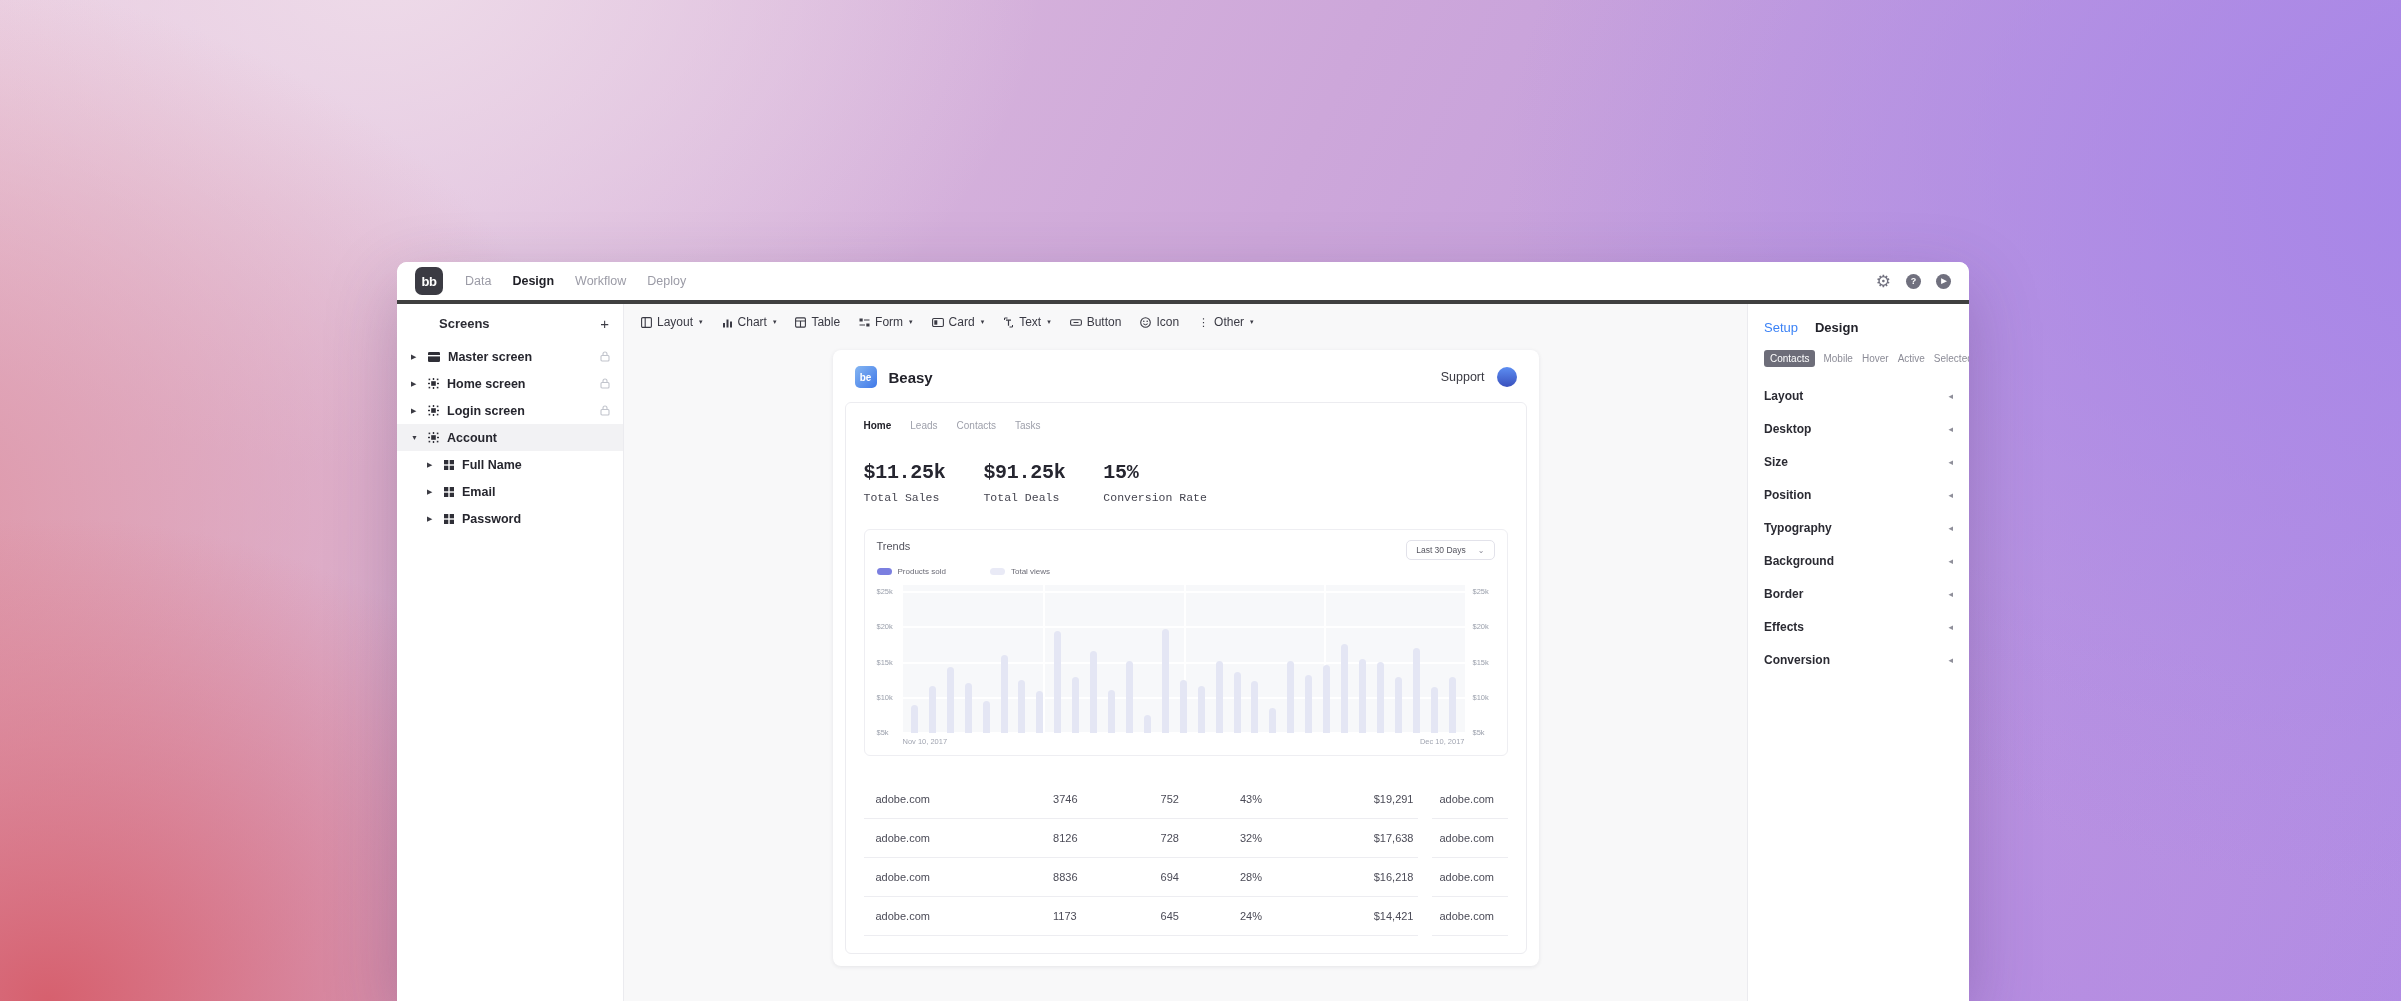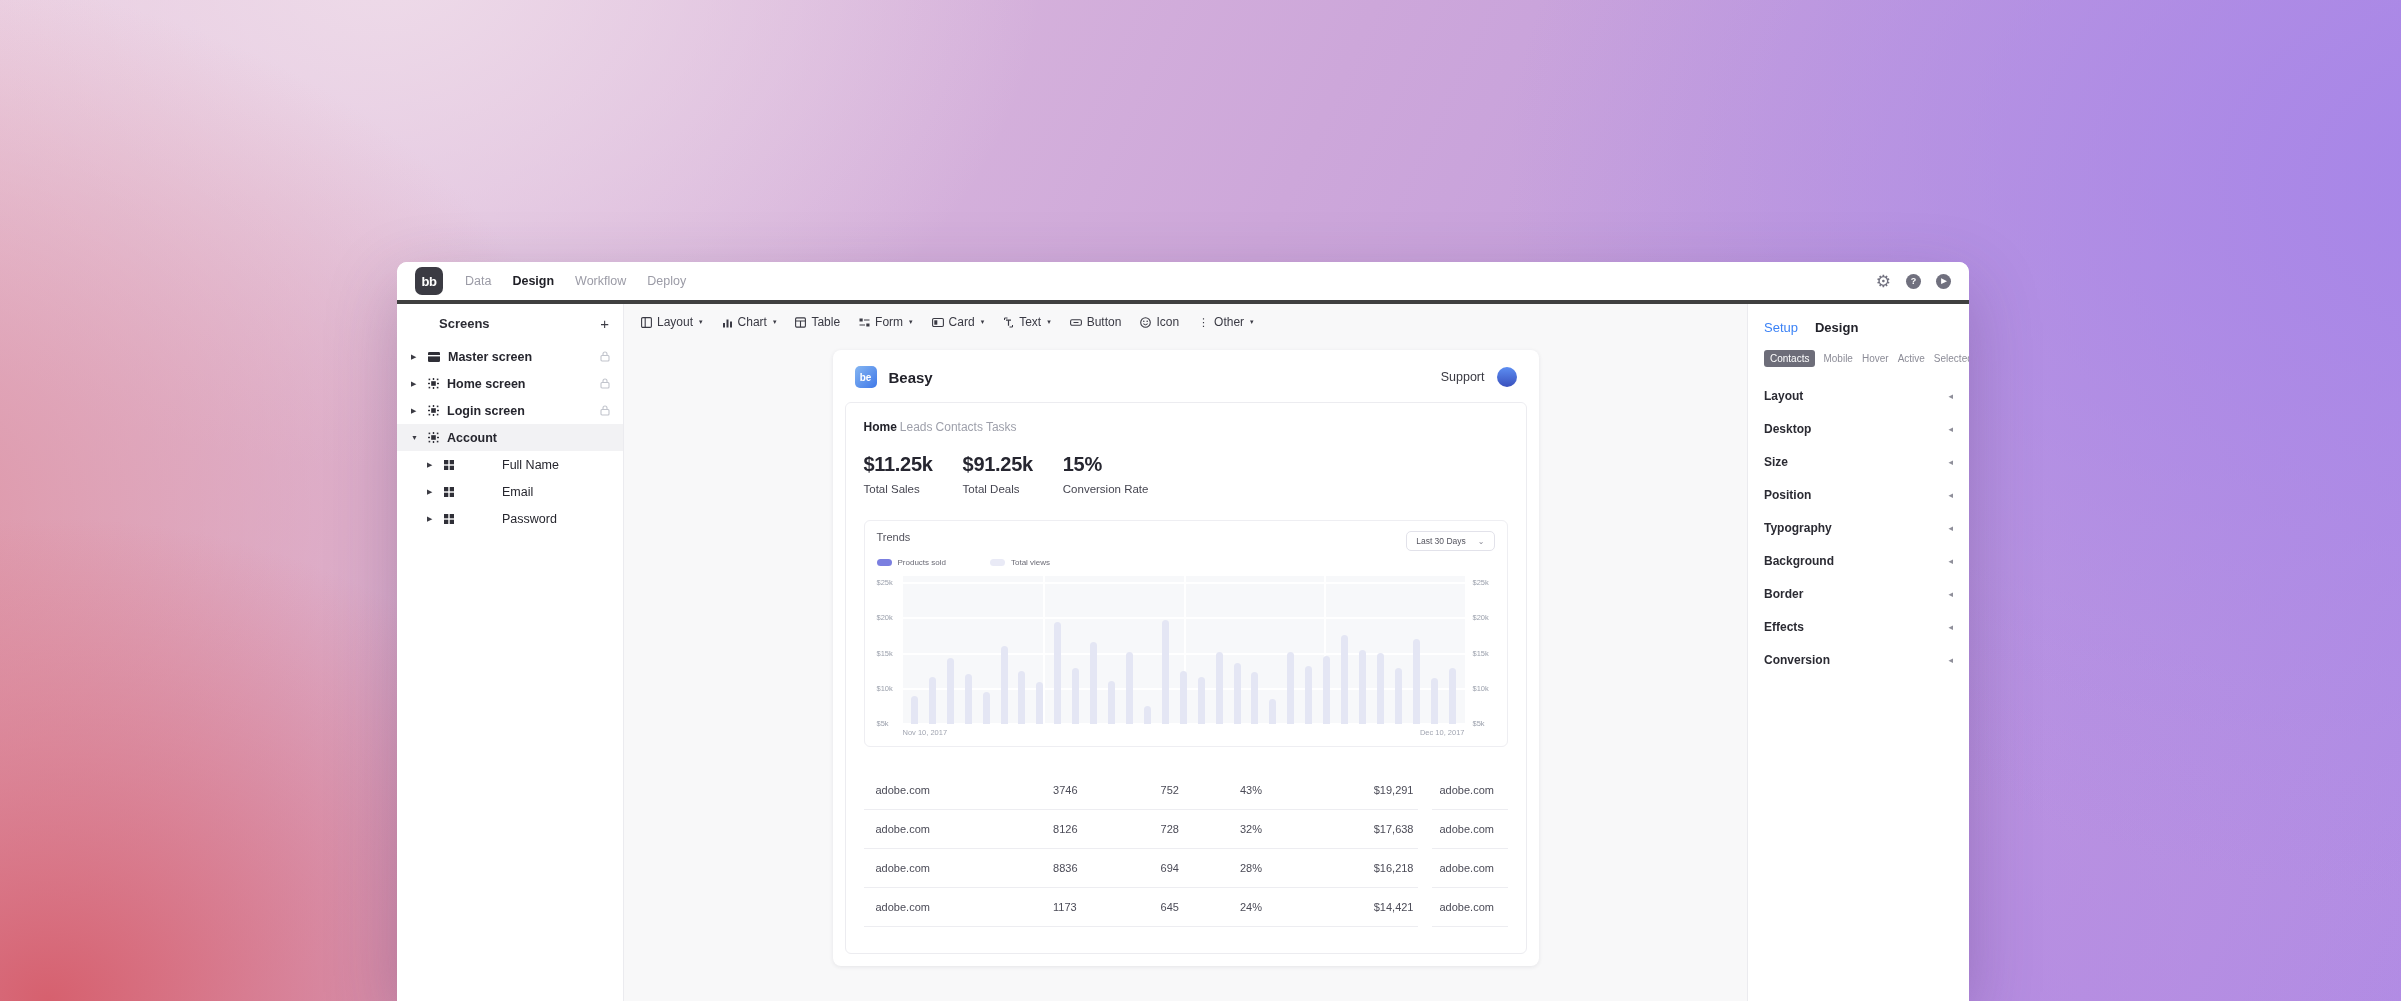--- a/index.html
+++ b/index.html
@@ -37,41 +37,41 @@
   
   .sidebar { width:227px; flex:0 0 227px; background:#fff; border-right:1px solid #ebebef; padding-top:12px; }
   .sb-head { display:flex; align-items:center; justify-content:space-between; padding:0 14px 12px 14px;margin-left:28px; }
   .sb-title { font-size:13px; font-weight:bold; color:#2c2c34; }
   .sb-add { font-size:15px; color:#3d3d46; cursor:pointer; line-height:1; }
   .tree-row { height:27px; display:flex; align-items:center; gap:8px; padding-left:14px; font-size:12.5px; color:#26262e; cursor:pointer; }
   .tree-row.selected { background:#f2f2f4; }
   .tree-row.child { padding-left:30px; }
   .tree-row .caret { width:9px; font-size:7px; color:#3c3c44; flex:0 0 9px; }
   .tree-row .lbl { font-weight:600; }
-  .tree-row.child .lbl { font-weight:400;margin-left:40px; }
+  .tree-row.child .lbl { font-weight:700; }
   .tree-row .lock { margin-left:auto; margin-right:13px; display:flex; }
   .ticon { display:flex; align-items:center; }
   
   .canvas { flex:1; background:#f8f8f9; display:flex; flex-direction:column; min-width:0; }
   .comp-toolbar { display:flex; gap:19px; padding:11px 17px 9px; align-items:center; }
   .comp-item { display:flex; align-items:center; gap:5px; font-size:12px; color:#3a3a44; cursor:pointer; }
   .comp-item svg { display:block; }
   .comp-item .dd { font-size:7px; color:#3a3a44; margin-left:1px; }
   
   .app-card { width:706px; margin:12px auto 0; height:616px; background:#fff; border-radius:8px; box-shadow:0 1px 4px rgba(30,30,50,.09); display:flex; flex-direction:column; }
   .app-head { display:flex; align-items:center; padding:16px 22px 14px; }
   .be-logo { width:22px; height:22px; border-radius:5px; background:linear-gradient(135deg,#85b6f2 0%,#3f78e8 100%); color:#fff; font-size:10px; font-weight:bold; display:flex; align-items:center; justify-content:center; }
   .app-name { font-size:15px; font-weight:bold; color:#22222a; margin-left:12px; }
   .support { margin-left:auto; font-size:12.5px; color:#3a3a42; }
   .avatar { width:20px; height:20px; border-radius:50%; margin-left:12px; background:linear-gradient(180deg,#5d8ef2 0%,#3950bd 100%); }
   .app-body { flex:1; margin:0 12px 12px; border:1px solid #ececf0; border-radius:6px; padding:17px 18px 0; min-height:0; }
-  .app-nav { display:flex; gap:3px; font-size:12px; }
+  .app-nav { display:flex; gap:19px; font-size:10px; }
   .app-nav .anav { color:#9ea0ab; cursor:pointer; }
   .app-nav .anav.active { color:#22222a; font-weight:bold; }
-  .stats { display:flex; gap:30px; margin-top:19px; }
+  .stats { display:flex; gap:38px; margin-top:30px;font-family:Liberation Mono, monospace; }
   .stat-val { font-size:20px; font-weight:bold; color:#262630; letter-spacing:-.3px; }
   .stat-lbl { font-size:11.5px; color:#454550; margin-top:7px; }
   
   .trends { margin-top:25px; border:1px solid #eeeef2; border-radius:6px; padding:10px 12px 6px; }
   .tr-head { display:flex; align-items:flex-start; }
   .tr-title { font-size:11px; color:#52525c; }
   .tr-select { margin-left:auto; border:1px solid #e2e2ea; border-radius:5px; background:#fff; padding:4px 9px; font-size:8.5px; color:#55555f; display:flex; align-items:center; gap:12px; cursor:pointer; }
   .tr-select .chev { font-size:8px; color:#8a8a96; }
   .legend { display:flex; gap:44px; margin-top:7px; align-items:center; }
   .leg-item { display:flex; align-items:center; gap:6px; font-size:8px; color:#6b6b76; }

